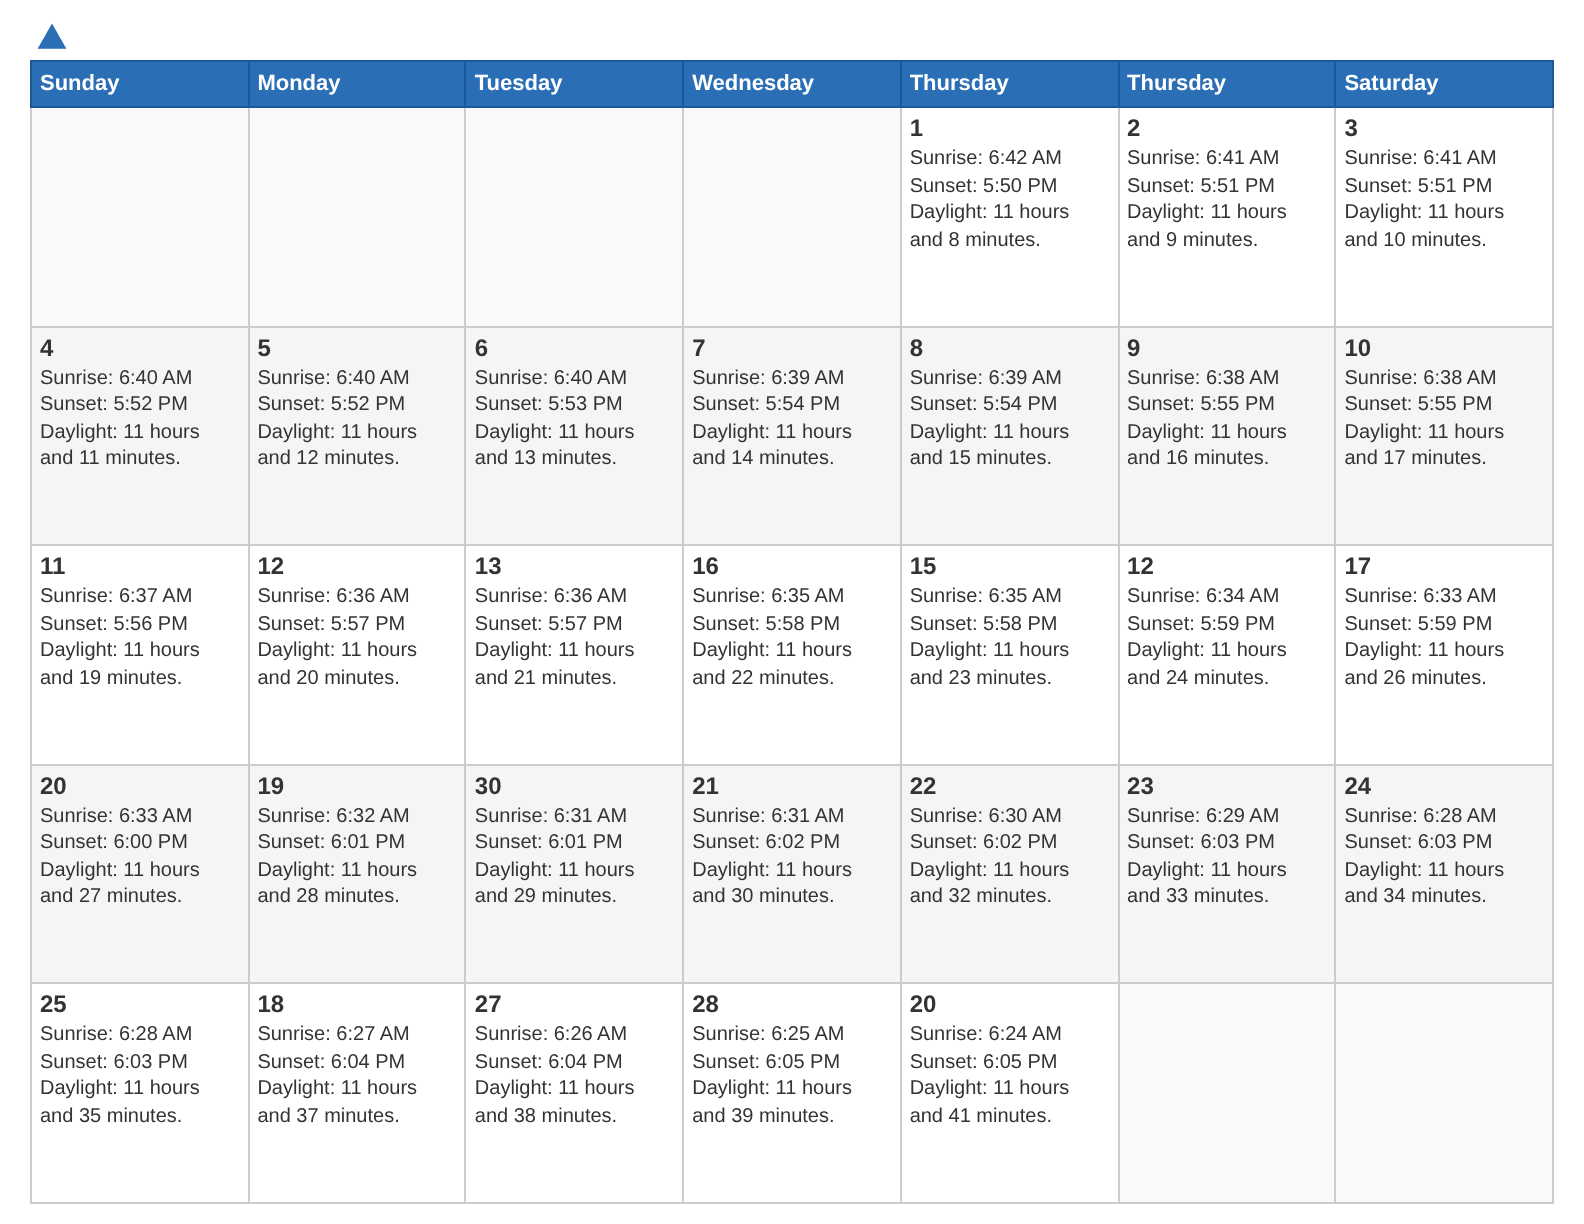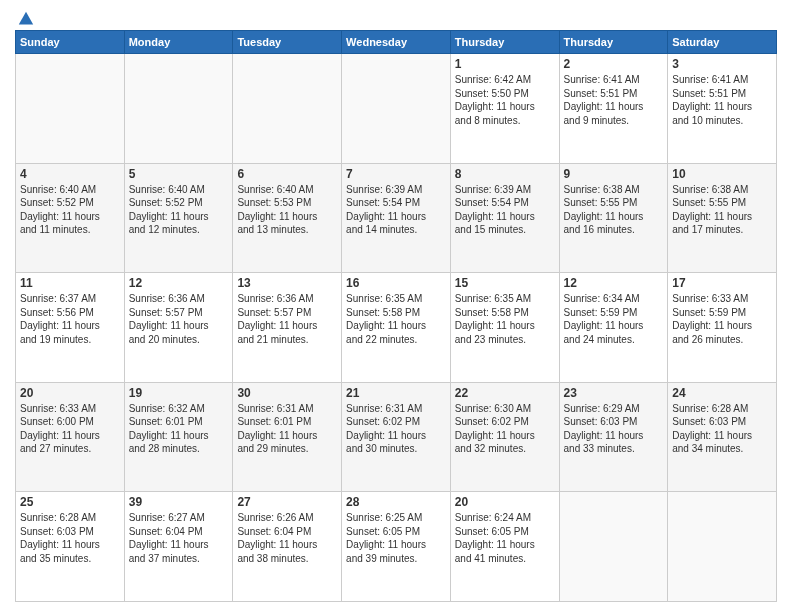--- a/index.html
+++ b/index.html
@@ -240,21 +240,21 @@
             <span class="day-num">24</span>
             <div class="day-info">Sunrise: 6:28 AM<br>Sunset: 6:03 PM<br>Daylight: 11 hours<br>and 34 minutes.</div>
           </td>
         </tr>
         <tr>
           <td>
             <span class="day-num">25</span>
             <div class="day-info">Sunrise: 6:28 AM<br>Sunset: 6:03 PM<br>Daylight: 11 hours<br>and 35 minutes.</div>
           </td>
           <td>
-            <span class="day-num">39</span>
+            <span class="day-num">18</span>
             <div class="day-info">Sunrise: 6:27 AM<br>Sunset: 6:04 PM<br>Daylight: 11 hours<br>and 37 minutes.</div>
           </td>
           <td>
             <span class="day-num">27</span>
             <div class="day-info">Sunrise: 6:26 AM<br>Sunset: 6:04 PM<br>Daylight: 11 hours<br>and 38 minutes.</div>
           </td>
           <td>
             <span class="day-num">28</span>
             <div class="day-info">Sunrise: 6:25 AM<br>Sunset: 6:05 PM<br>Daylight: 11 hours<br>and 39 minutes.</div>
           </td>

